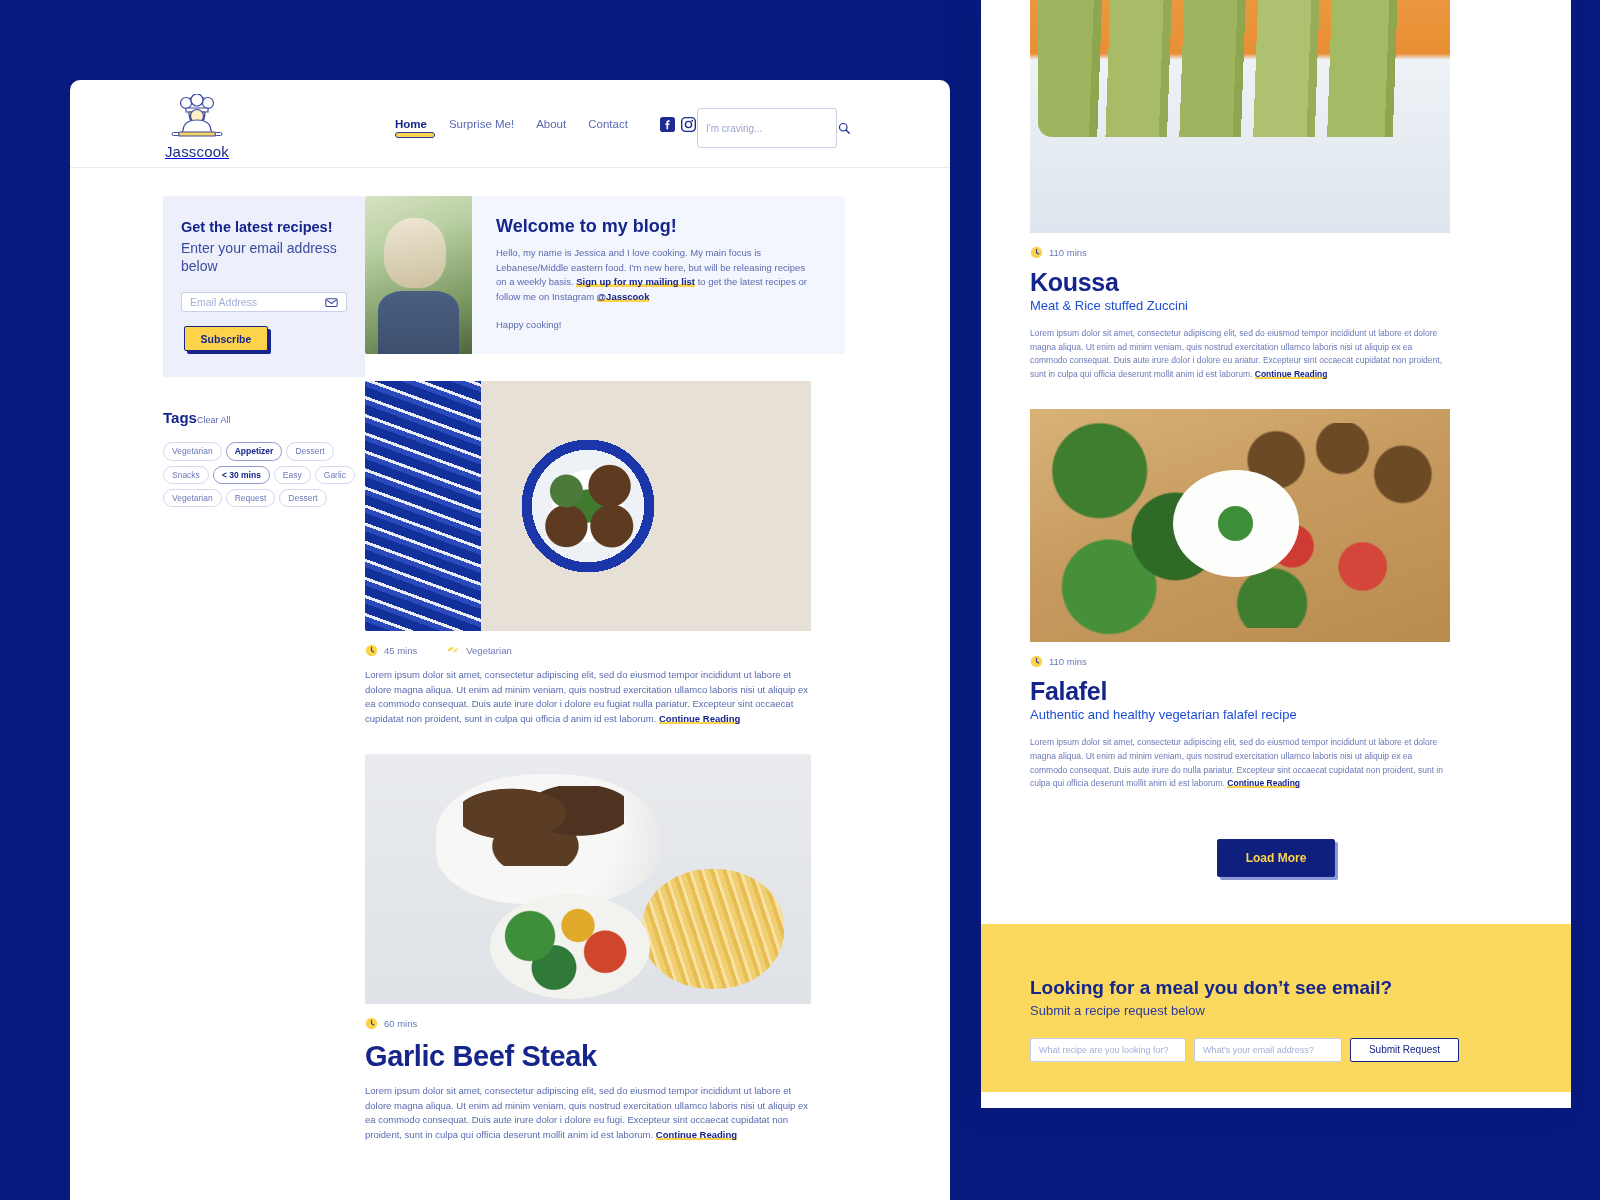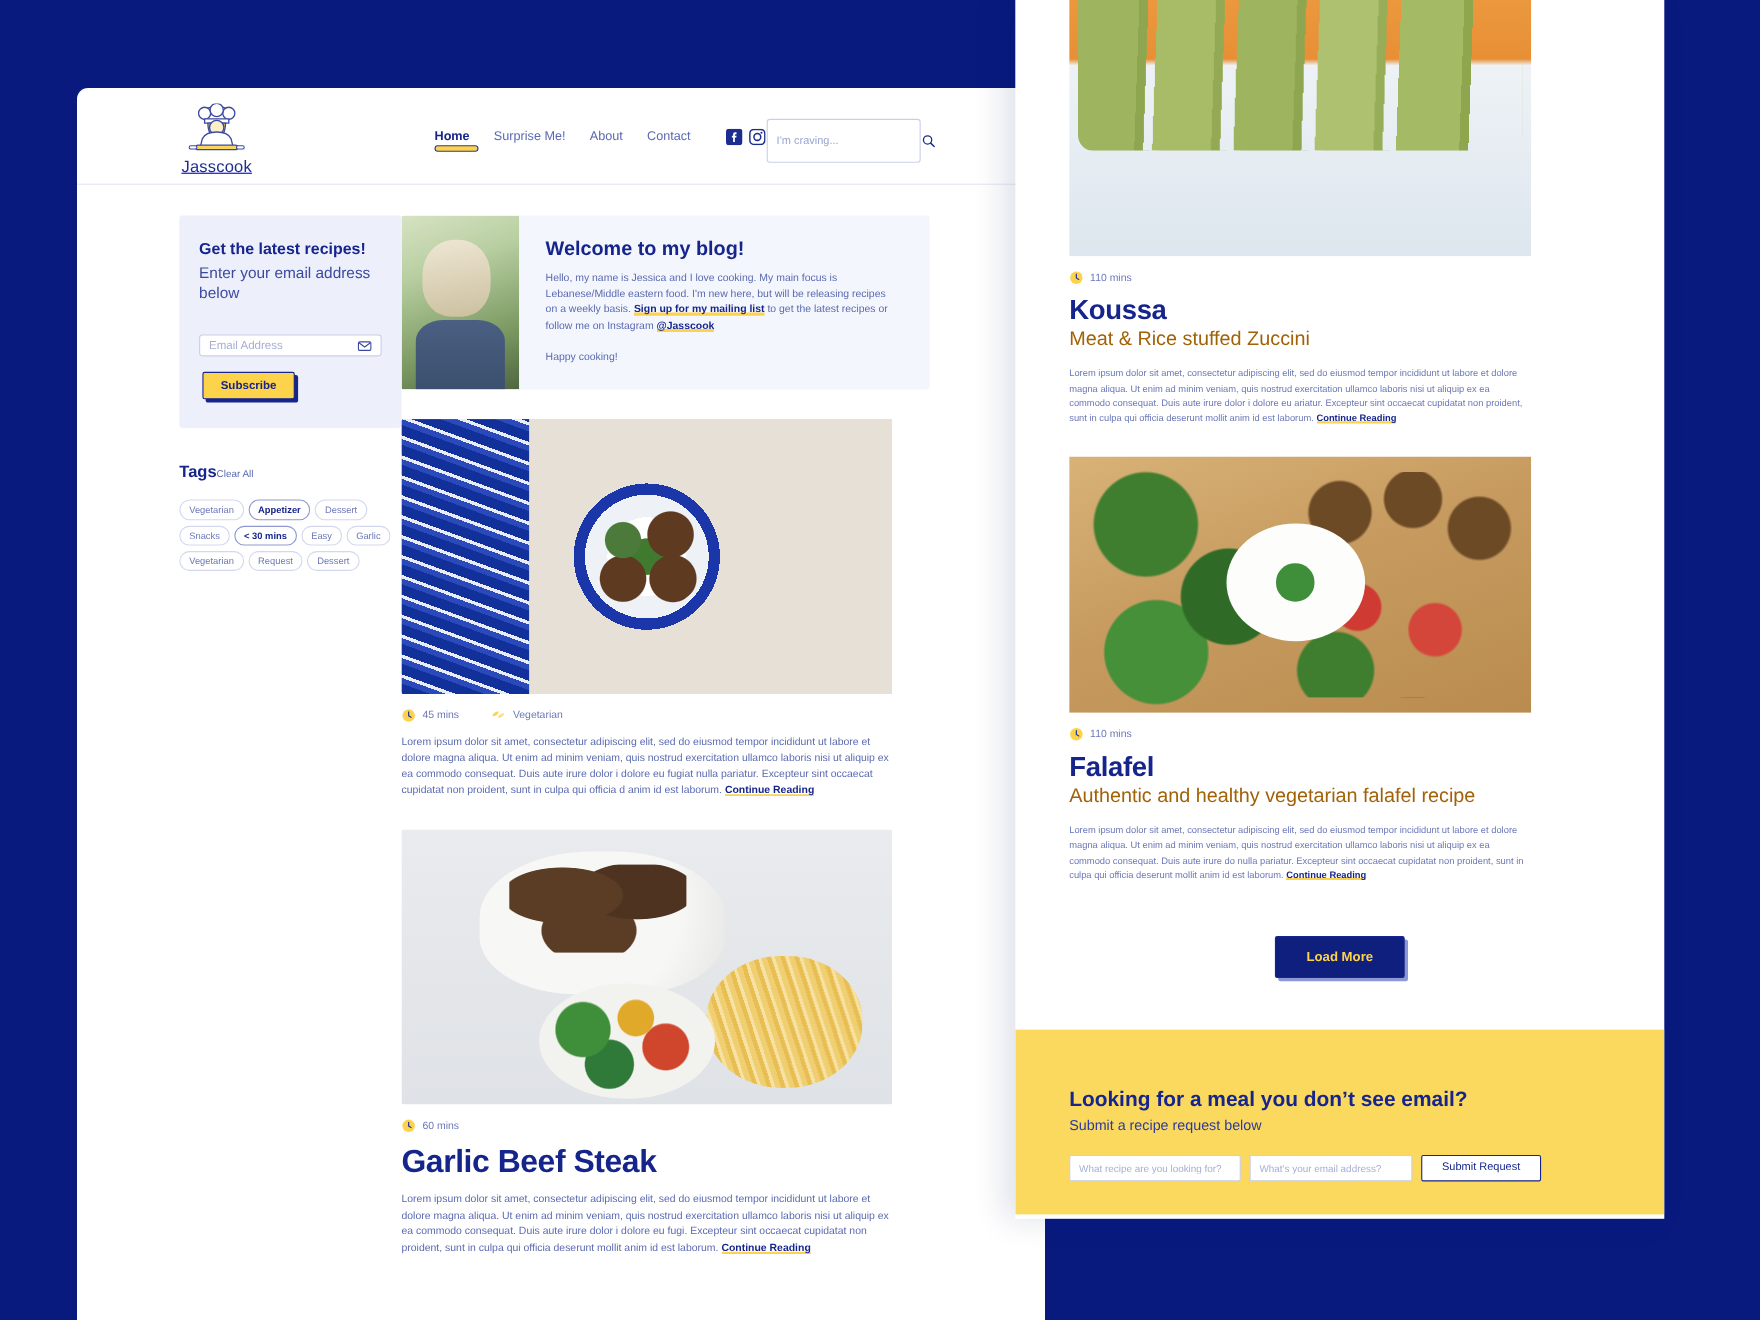--- a/index.html
+++ b/index.html
@@ -77,21 +77,21 @@
     background: #edf0fb; border-radius: 3px;
     padding: 22px 18px 26px 18px; width: 202px;
   }
   .sub-title {
     font-size: 14.5px; color: #16258c; font-weight: bold; line-height: 1.35;
   }
   .sub-sub {
     font-size: 14px; color: #3b4aa0; line-height: 1.35; margin-top: 1px;
   }
   .email-row {
-    margin-top: 28px; height: 20px; background: #fff;
+    margin-top: 16px; height: 20px; background: #fff;
     border: 1px solid #c9cfe8; border-radius: 3px;
     display: flex; align-items: center; padding: 0 8px;
   }
   .email-row input {
     border: 0; outline: 0; flex: 1; font-size: 10.5px; color: #5a6ab0;
     font-family: inherit; background: transparent;
   }
   .email-row input::placeholder { color: #a6aed6; }
   .mail-icon { width: 13px; height: 13px; flex: none; }
   .subscribe-btn {
@@ -161,36 +161,36 @@
     width: 446px;
   }
   .cont {
     color: #16258c; font-weight: bold; text-decoration: none;
     box-shadow: inset 0 -2px 0 #fcd34a;
   }
 
   
   .right-window {
     position: absolute;
-    left: 923px; top: 0;
+    left: 981px; top: 0;
     width: 590px; height: 1108px;
     background: #ffffff;
     overflow: hidden;
     box-shadow: -10px 0 28px rgba(10,20,90,0.13);
   }
   .rw-inner { padding: 0 49px; }
   .r-photo { width: 420px; height: 233px; overflow: hidden; position: relative; }
   .r-photo.first { margin-top: -66px; height: 299px; }
   .r-meta { display: flex; align-items: center; gap: 6px; margin-top: 13px; }
   .r-title {
     margin-top: 9px; font-size: 25px; color: #16258c;
     font-weight: bold; letter-spacing: -0.3px;
   }
   .r-sub {
-    margin-top: 1px; font-size: 18px; color: #a16207; font-weight: 400;
+    margin-top: 1px; font-size: 13px; color: #1d4ed8; font-weight: 400;
   }
   .r-body {
     margin-top: 14px; font-size: 8.5px; color: #6b78b8; line-height: 1.6;
     width: 420px;
   }
   .load-wrap { text-align: center; margin-top: 48px; }
   .load-btn {
     display: inline-block; background: #0f1f7d; color: #fcd34a;
     font-size: 12px; font-weight: bold; padding: 11px 28px;
     border: 1px solid #16258c; border-radius: 2px;

